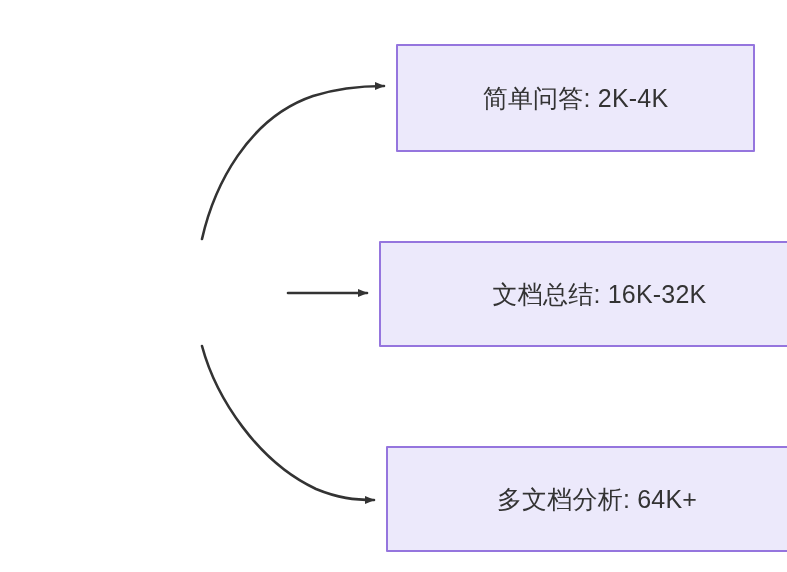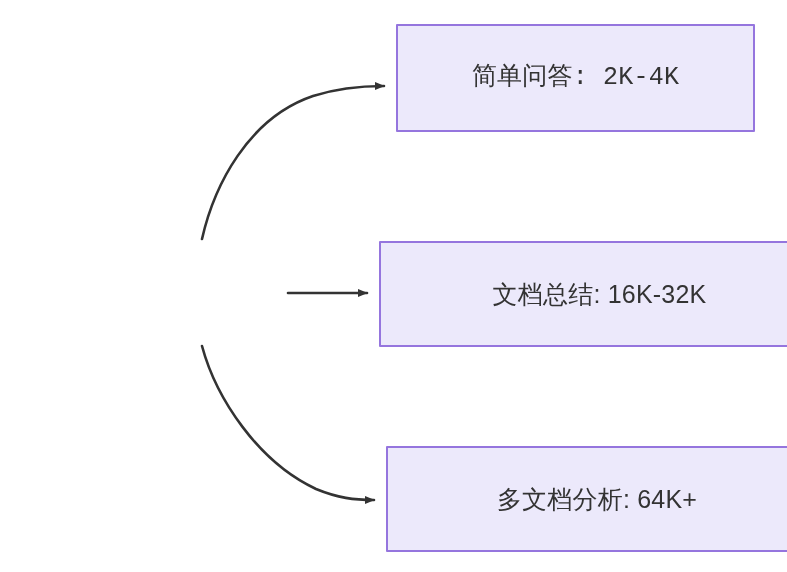--- a/index.html
+++ b/index.html
@@ -47,24 +47,23 @@
     text-align: center;
   }
   #node-root {
     left: 31px;
     top: 240px;
     width: 256px;
     height: 104px;
   }
   #node-simple-qa {
     left: 396px;
-    top: 24px;
+    top: 44px;
     width: 359px;
     height: 108px;
-    font-family: Liberation Mono, monospace;
   }
   #node-doc-summary {
     left: 379px;
     top: 241px;
     width: 441px;
     height: 106px;
   }
   #node-multi-doc {
     left: 386px;
     top: 446px;

